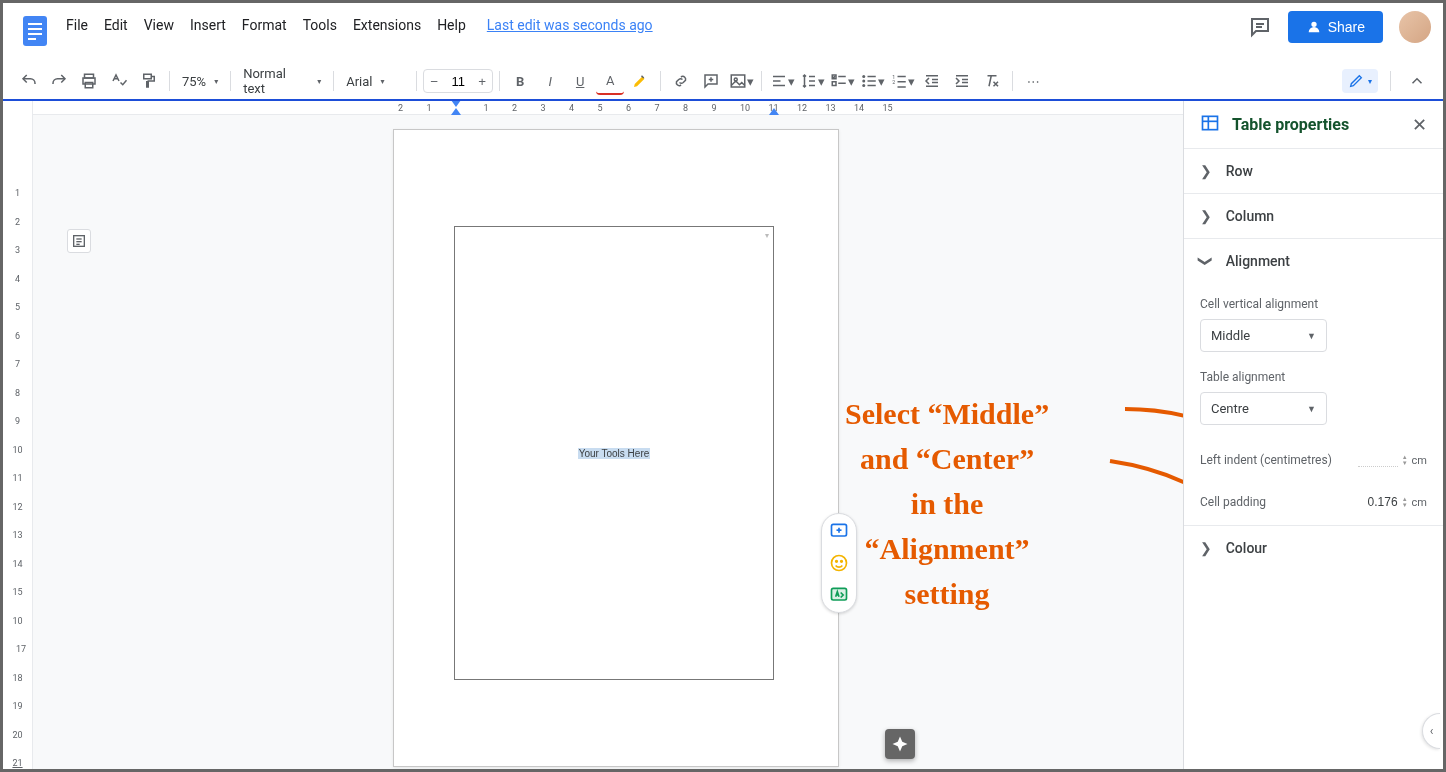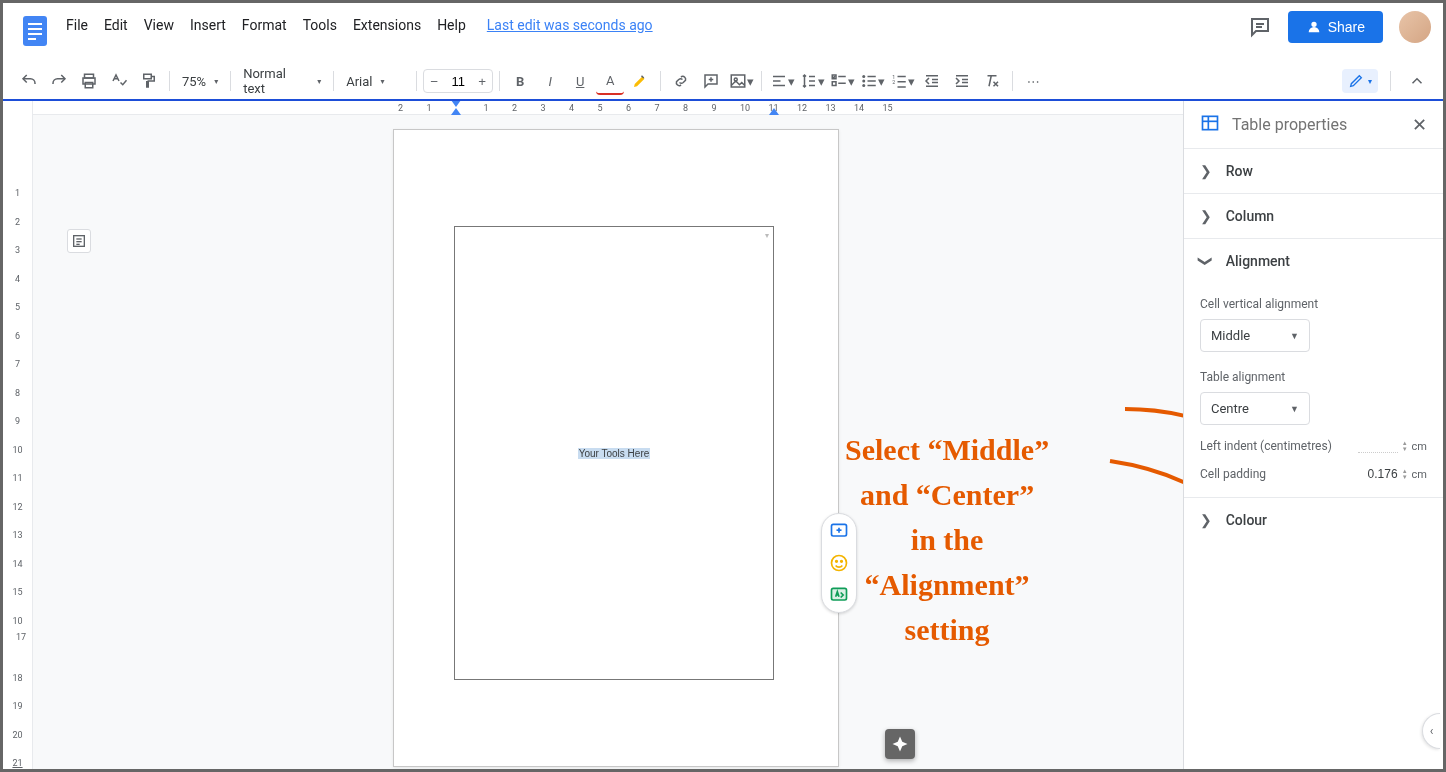--- a/index.html
+++ b/index.html
@@ -49,38 +49,38 @@
 .page { position: absolute; left: 360px; top: 28px; width: 446px; height: 638px; background: #fff; border: 1px solid #c7c7c7; box-shadow: 0 1px 3px rgba(0,0,0,.08); }
 .table-cell { position: absolute; left: 60px; top: 96px; width: 320px; height: 454px; border: 1px solid #777; display: flex; align-items: center; justify-content: center; }
 .cell-text { background: #c8dcf0; padding: 0 1px; font-size: 10px; color: #3c4043; font-family: Arial; }
 .cell-handle { position:absolute; top:4px; right:4px; color:#bbb; font-size:8px;}
 
 .outline-box { position: absolute; left: 34px; top: 128px; width: 24px; height: 24px; border: 1px solid #dadce0; border-radius: 3px; display: flex; align-items: center; justify-content: center; color: #5f6368; background:#fff;}
 
 .side-actions { position: absolute; left: 788px; top: 412px; width: 36px; background: #fff; border: 1px solid #dadce0; border-radius: 18px; box-shadow: 0 1px 3px rgba(0,0,0,.15); padding: 6px 0; display:flex; flex-direction:column; gap:10px; align-items:center;}
 .side-actions .sa { width: 22px; height: 22px; display: flex; align-items: center; justify-content: center; cursor: pointer; }
 
-.annotation { position: absolute; left: 812px; top: 290px; font-family: 'Comic Sans MS', cursive; color: #e55a00; font-size: 30px; line-height: 1.5; font-weight:600;margin-top:36px;}
+.annotation { position: absolute; left: 812px; top: 290px; font-family: 'Comic Sans MS', cursive; color: #e55a00; font-size: 30px; line-height: 1.5; font-weight:600;}
 .annotation div { text-align: center; }
 
 .explore-btn { position: absolute; right: 268px; bottom: 10px; width: 30px; height: 30px; background: #666; border-radius: 4px; display: flex; align-items: center; justify-content: center; color: #fff; box-shadow: 0 2px 5px rgba(0,0,0,.3);}
 
 
 .right-panel { width: 260px; border-left: 1px solid #dadce0; background: #fff; display: flex; flex-direction: column; }
 .rp-header { display: flex; align-items: center; padding: 12px 16px; gap: 12px; border-bottom: 1px solid #e8eaed; }
 .rp-header .icon { color: #1a73e8; }
-.rp-title { font-size: 16px; font-weight: 400; color: #737373; flex: 1; }
+.rp-title { font-size: 16px; font-weight: 700; color: #14532d; flex: 1; }
 .rp-close { cursor: pointer; color: #5f6368; font-size:18px; }
 .rp-section { border-bottom: 1px solid #e8eaed; }
 .rp-sec-header { display: flex; align-items: center; padding: 14px 16px; gap: 14px; cursor: pointer; font-size: 14px; font-weight: 500; color: #3c4043; }
 .rp-chevron { color: #5f6368; }
 .rp-content { padding: 4px 16px 16px 16px; }
 .rp-label { font-size: 12px; color: #5f6368; margin-bottom: 8px; margin-top: 10px; }
-.rp-select { width: 110px; border: 1px solid #dadce0; border-radius: 4px; padding: 8px 10px; font-size: 13px; color: #3c4043; display: flex; justify-content: space-between; align-items: center; cursor: pointer; background:#fff;}
-.rp-row { display: flex; align-items: flex-start; justify-content: space-between; margin-top: 14px; font-size: 12px; color: #5f6368;}
+.rp-select { width: 127px; border: 1px solid #dadce0; border-radius: 4px; padding: 8px 10px; font-size: 13px; color: #3c4043; display: flex; justify-content: space-between; align-items: center; cursor: pointer; background:#fff;}
+.rp-row { display: flex; align-items: flex-start; justify-content: space-between; margin-top: 28px; font-size: 12px; color: #5f6368;}
 .rp-input-group { display: flex; align-items: center; gap: 4px; }
 .rp-num { width: 48px; text-align: right; border: none; font-size: 12px; color: #3c4043; }
 .rp-stepper { display:flex; flex-direction:column; font-size:6px; color:#999; line-height:6px;}
 .rp-unit { font-size: 11px; color: #5f6368; }
 .rp-indent-input { border-bottom:1px dotted #ccc; width:40px; height:14px;}
 
 
 .arrow-svg { position: absolute; pointer-events: none; }
 
 .expand-tab { position:absolute; right:3px; top:710px; width:18px; height:36px; background:#fff; border:1px solid #dadce0; border-right:none; border-radius: 18px 0 0 18px; display:flex; align-items:center; justify-content:center; color:#5f6368; font-size:12px; box-shadow: -1px 1px 3px rgba(0,0,0,.1);}
@@ -298,21 +298,21 @@
         <div class="tick" style="top: 258px;">7</div>
         <div class="tick" style="top: 286.5px;">8</div>
         <div class="tick" style="top: 315px;">9</div>
         <div class="tick" style="top: 343.5px;">10</div>
         <div class="tick" style="top: 372px;">11</div>
         <div class="tick" style="top: 400.5px;">12</div>
         <div class="tick" style="top: 429px;">13</div>
         <div class="tick" style="top: 457.5px;">14</div>
         <div class="tick" style="top: 486px;">15</div>
         <div class="tick" style="top: 514.5px;">10</div>
-        <div class="tick" style="top: 531px; margin-left: 7px;">17</div>
+        <div class="tick" style="top: 543px; margin-left: 7px;">17</div>
         <div class="tick" style="top: 571.5px;">18</div>
         <div class="tick" style="top: 600px;">19</div>
         <div class="tick" style="top: 628.5px;">20</div>
         <div class="tick" style="top: 657px; text-decoration: underline;">21</div>
       </div>
   </div>
   <div class="doc-area">
     <div class="top-ruler" id="top-ruler">
       <svg class="marker-down" style="left:418px" width="10" height="7">
           <polygon points="0,0 10,0 5,7" fill="#4285f4"></polygon>

